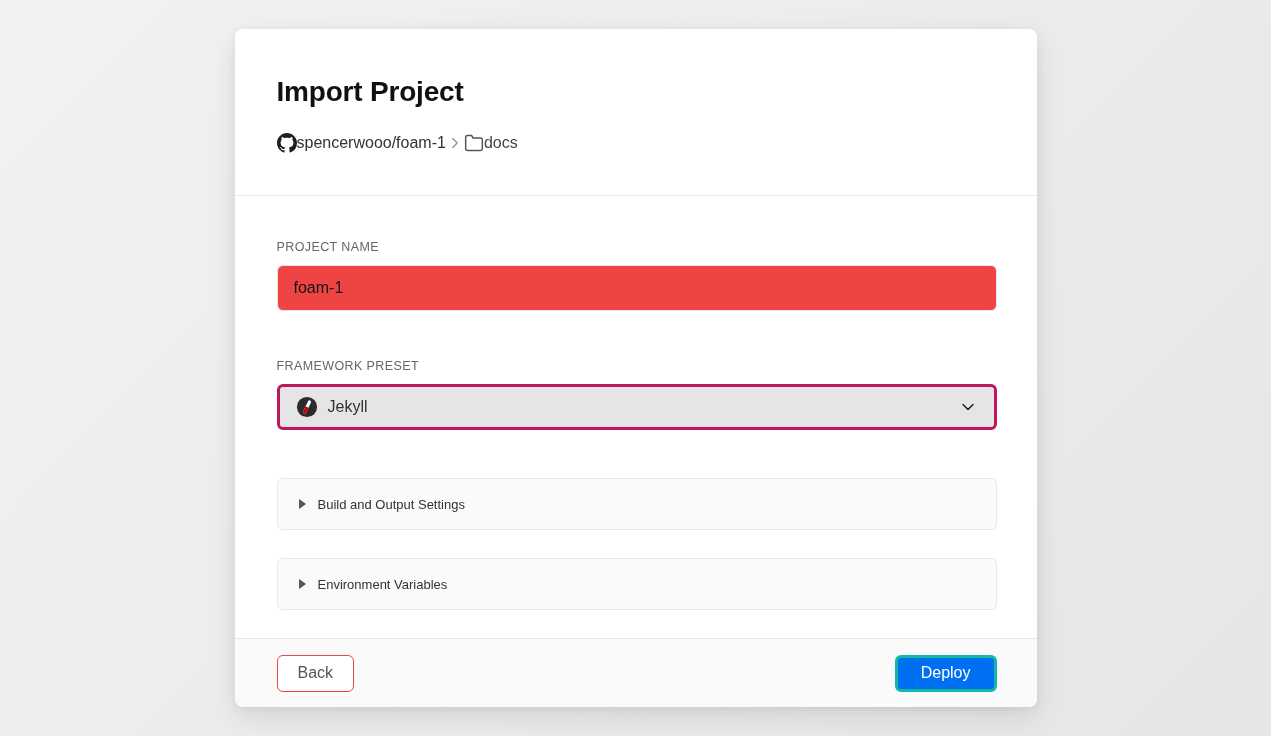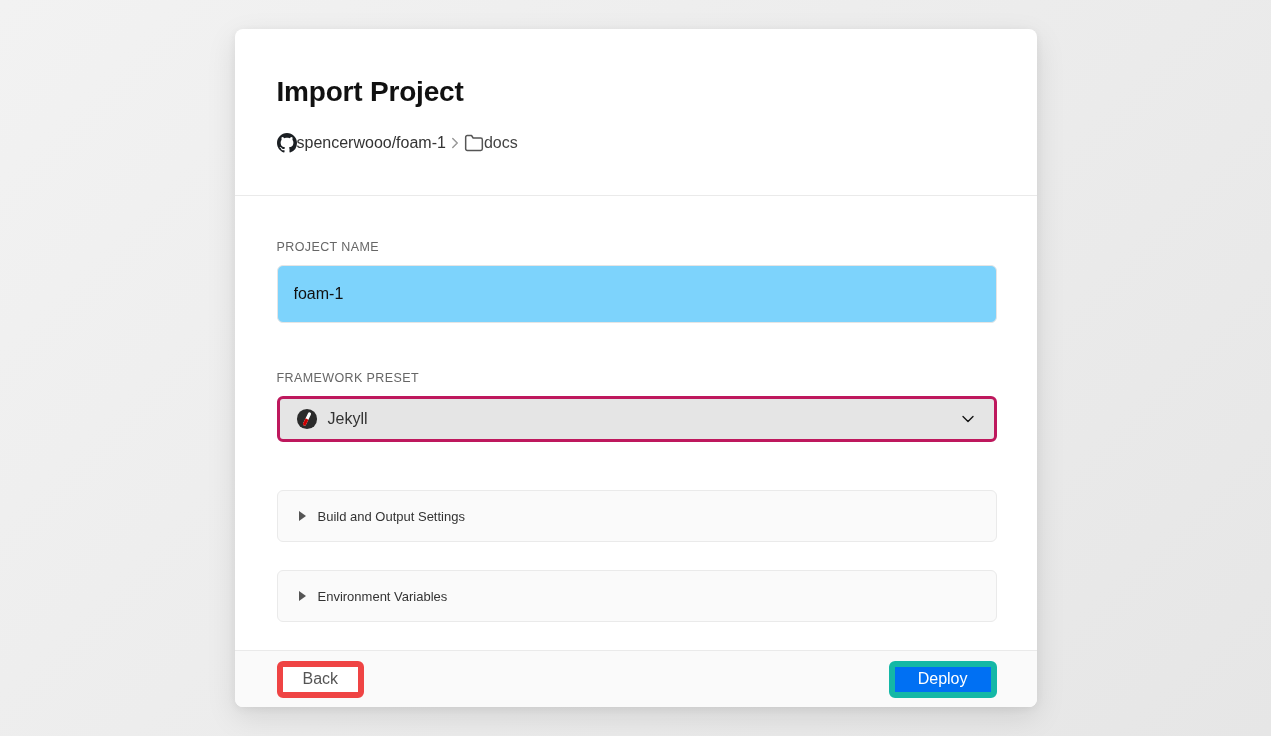--- a/index.html
+++ b/index.html
@@ -49,27 +49,27 @@
   .field-label {
     display: block;
     font-size: 12.5px;
     font-weight: 500;
     letter-spacing: 0.4px;
     color: #666666;
     margin-bottom: 11px;
   }
   .text-input {
     width: 100%;
-    height: 58px;
+    height: 46px;
     border: 1px solid #e5e5e5;
     border-radius: 6px;
     padding: 0 16px;
     font-size: 16px;
     color: #111111;
-    background: #7dd3fc;
+    background: #ef4444;
     font-family: "Liberation Sans", "DejaVu Sans", sans-serif;
     outline: none;
   }
   .field-group { margin-bottom: 48px; }
   .select-box {
     width: 100%;
     height: 46px;
     border: 3px solid #be185d;
     border-radius: 6px;
     padding: 0 16px;
@@ -118,27 +118,27 @@
     border-radius: 6px;
     font-size: 16px;
     font-family: "Liberation Sans", "DejaVu Sans", sans-serif;
     cursor: pointer;
     display: flex;
     align-items: center;
     justify-content: center;
   }
   .btn-back {
     background: #ffffff;
-    border: 6px solid #ef4444;
+    border: 1px solid #ef4444;
     color: #555555;
     padding: 0 20px;
   }
   .btn-deploy {
     background: #0070f3;
-    border: 6px solid #14b8a6;
+    border: 3px solid #14b8a6;
     color: #ffffff;
     font-weight: 500;
     padding: 10px 23px;
   }
 </style>
 </head>
 <body>
 
 <div class="modal">
 

